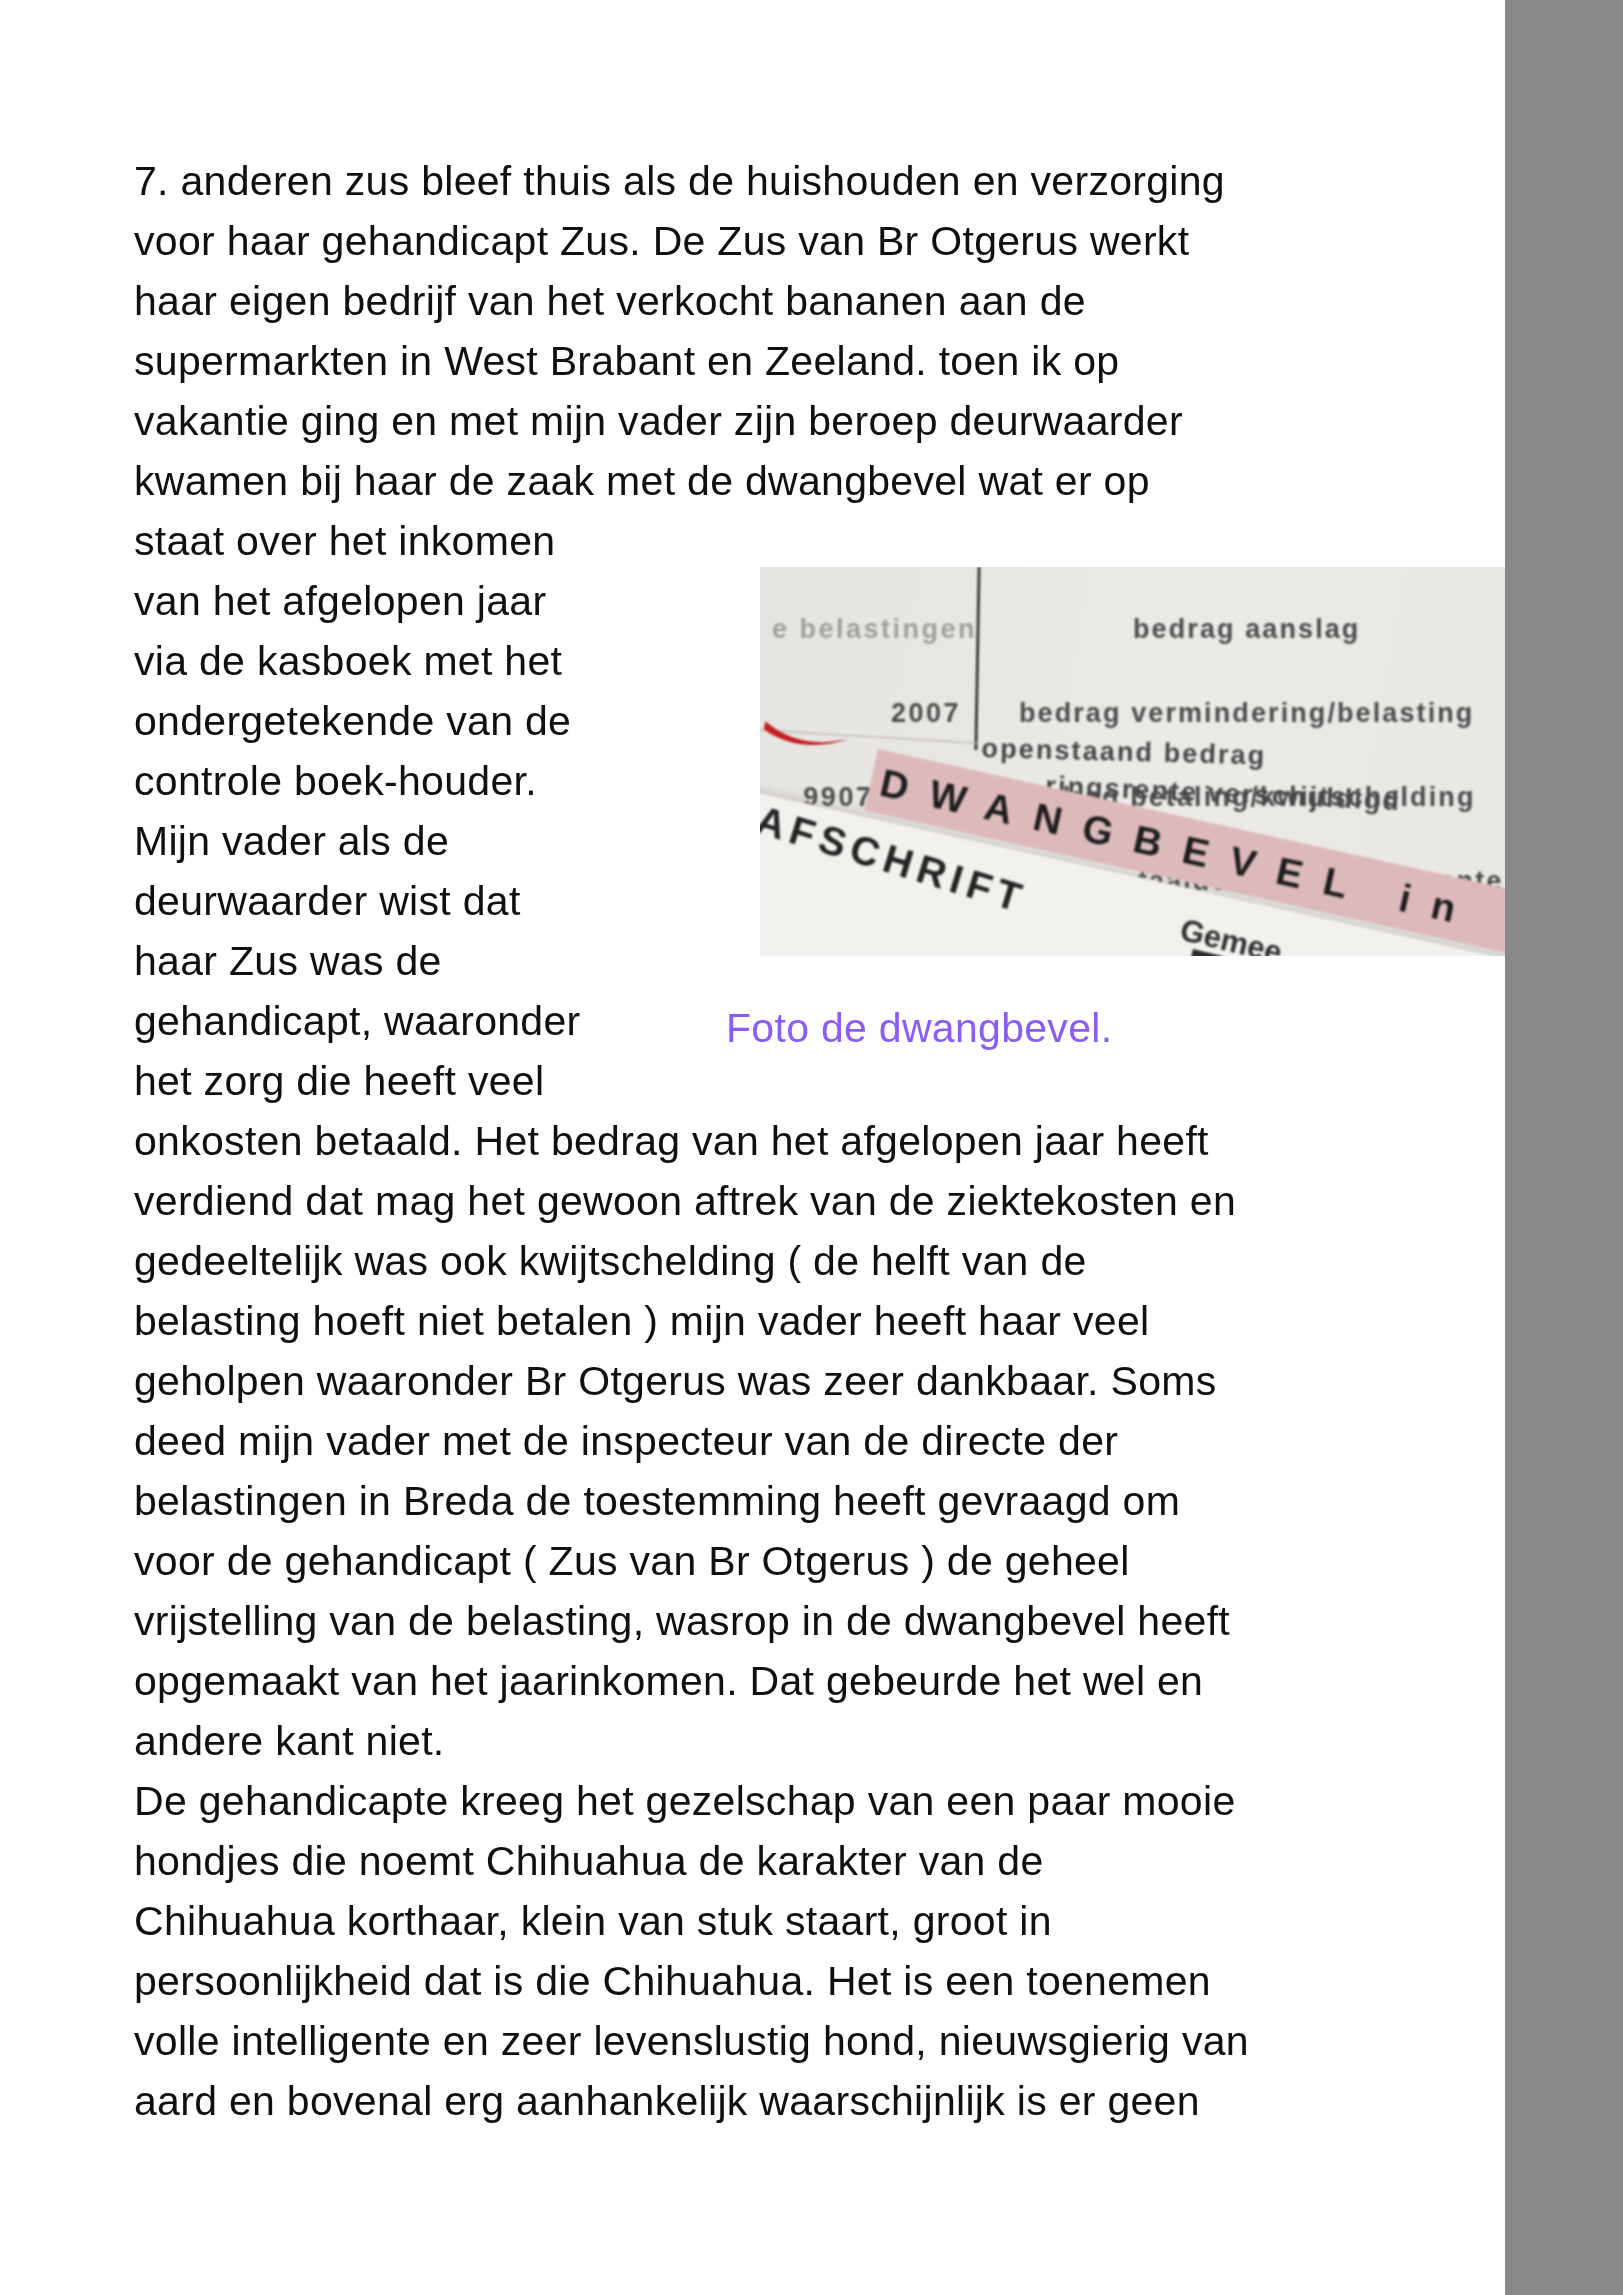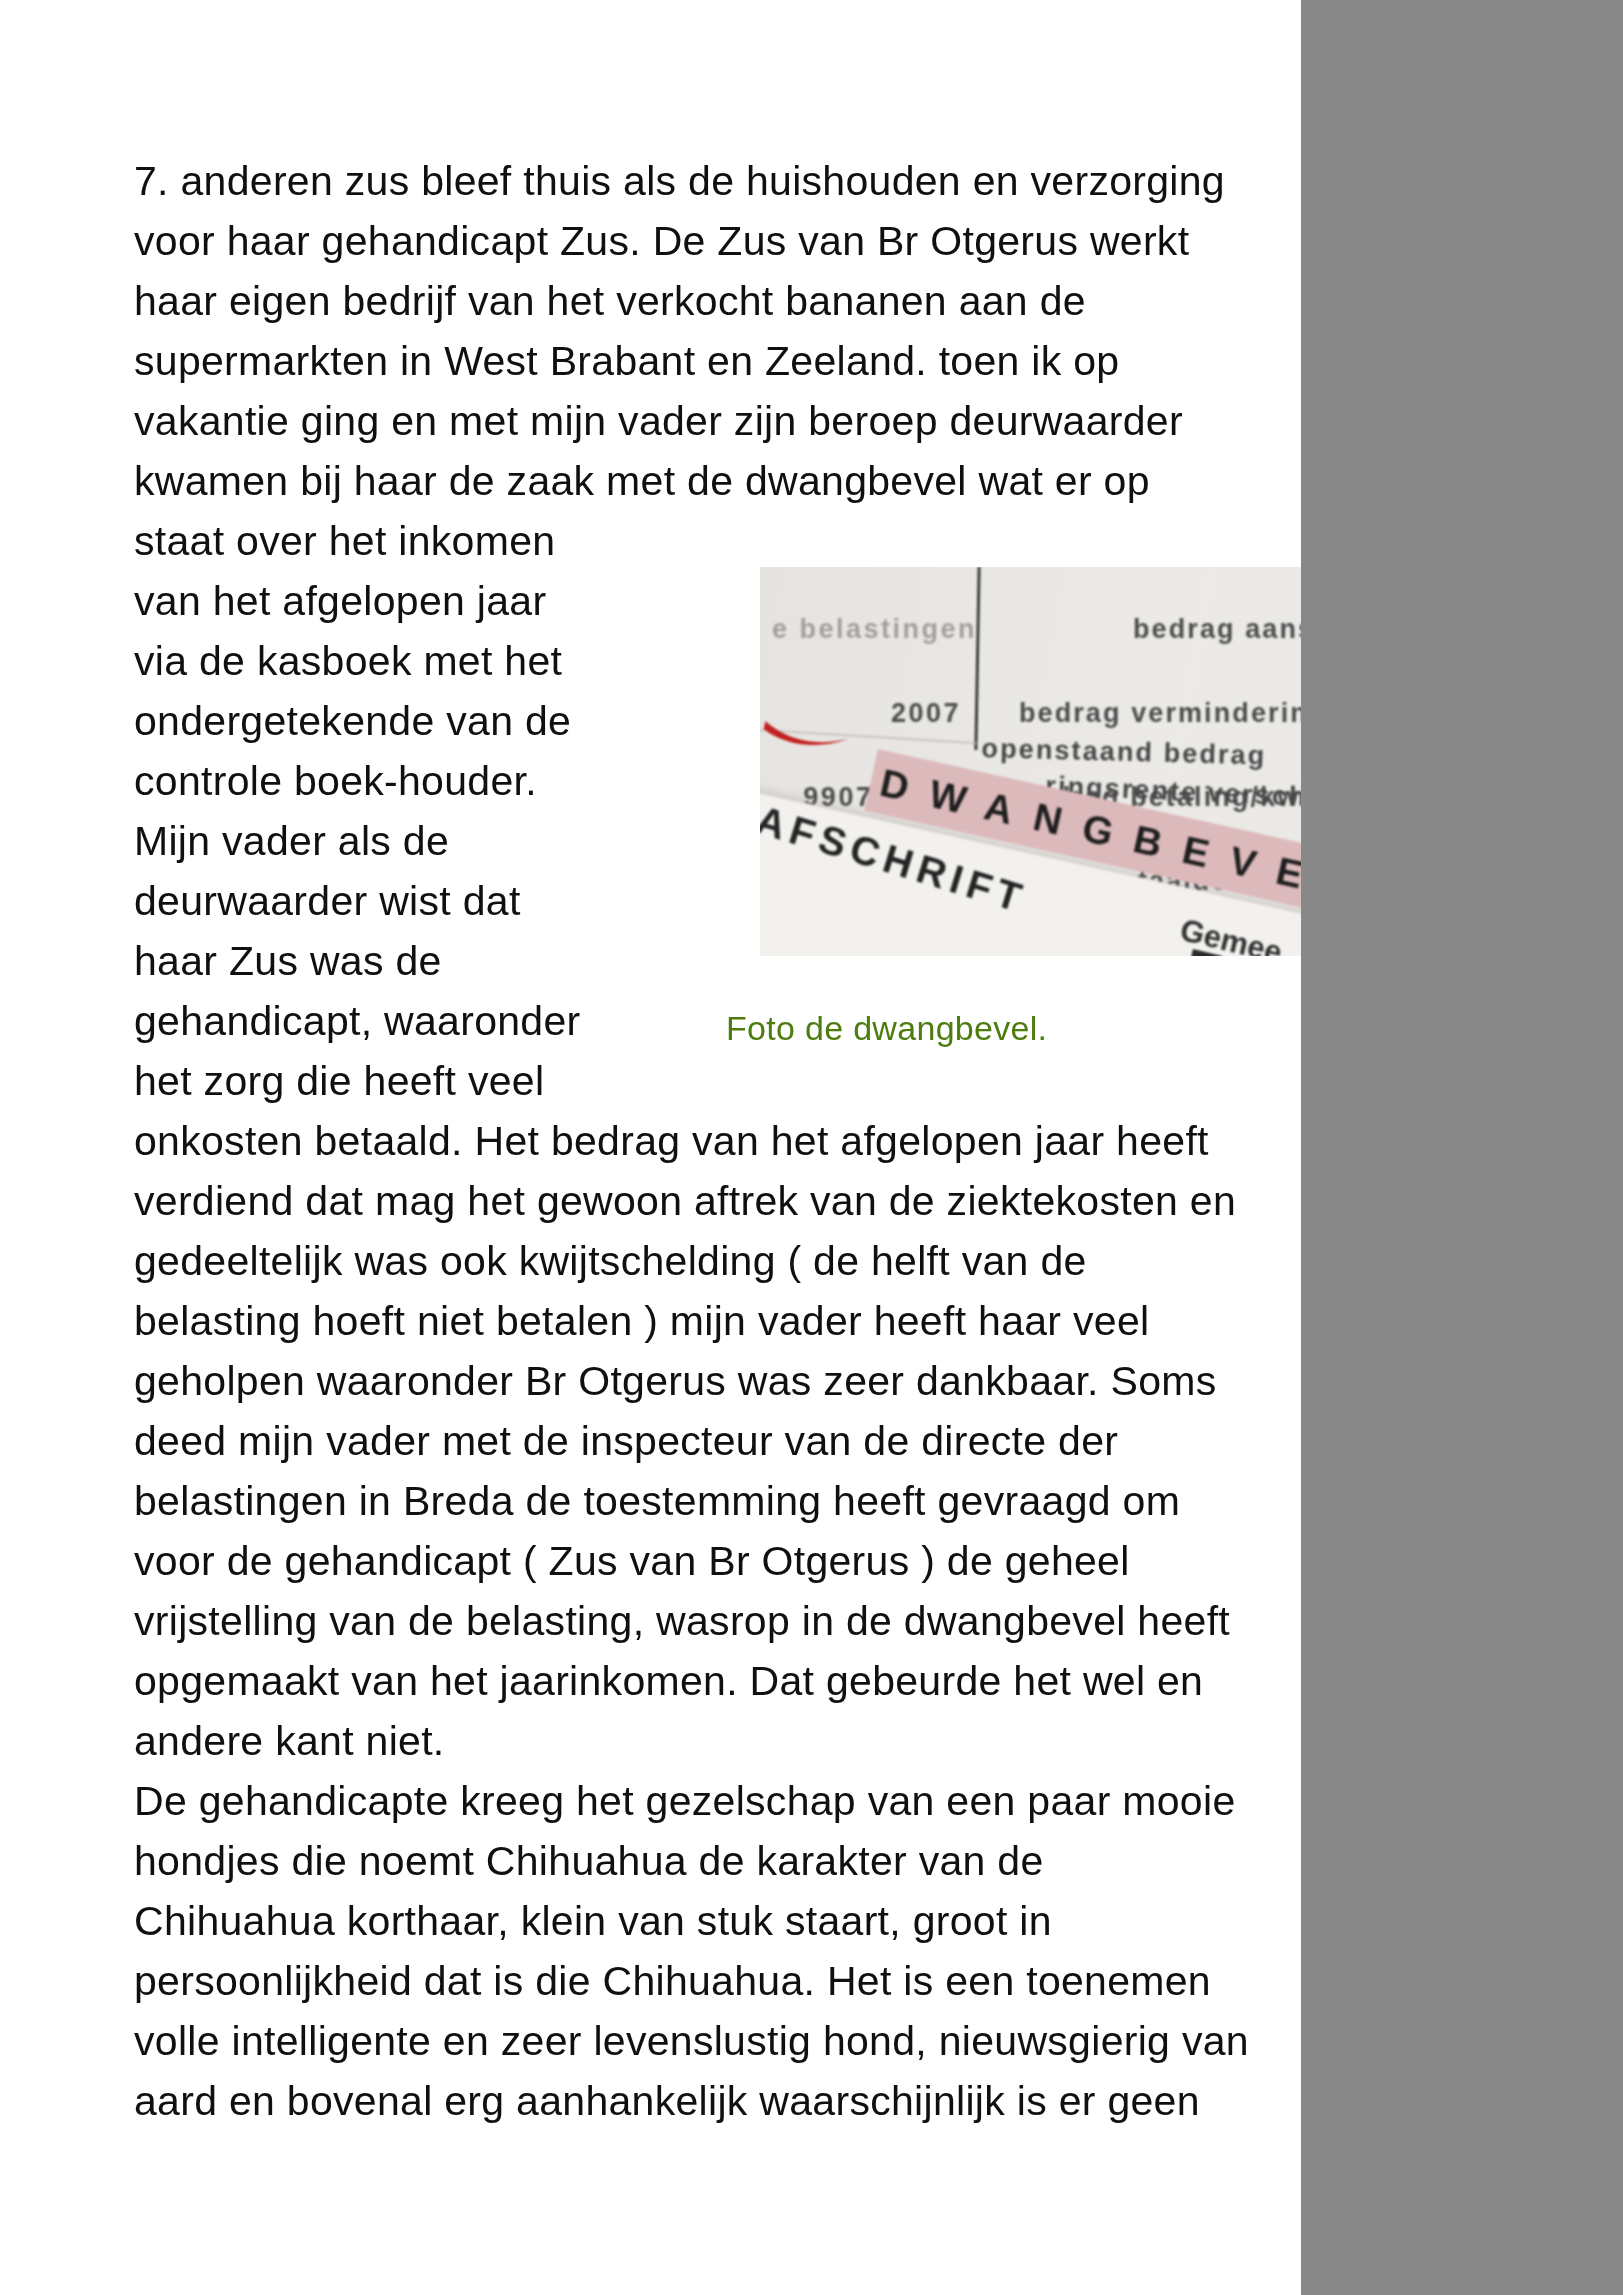--- a/index.html
+++ b/index.html
@@ -1,41 +1,41 @@
 <!DOCTYPE html>
 <html style="font-size:13.5px"><head>
 <meta charset="utf-8">
 <style>
   html,body{margin:0;padding:0;background:#888;}
   .page{
     position:relative;
-    width:1301px;height:2295px;
+    width:1505px;height:2295px;
     background:#ffffff;
     overflow:hidden;
     font-family:"Liberation Sans", sans-serif;
     color:#101010;
   }
   .body-text{
     position:absolute;
     left:134px; top:151px;
     width:1489px;
     font-size:41px;
     line-height:60px;
     letter-spacing:0.3px;
     white-space:pre;
     color:#101010;
   }
   .photo-caption{
     position:absolute;
     left:726px; top:998px;
-    font-size:34px;
+    font-size:41px;
     line-height:60px;
     letter-spacing:0.3px;
     white-space:pre;
-    color:#4d7c0f;
+    color:#8b5cf6;
   }
   
   .photo{
     position:absolute;
     left:760px; top:567px;
     width:749px; height:389px;
     background:linear-gradient(100deg,#e6e4e1 0%,#eceae7 55%,#e9e7e4 100%);
     overflow:hidden;
   }
   .photo .soft{ position:absolute; inset:0; filter:blur(0.9px); }

